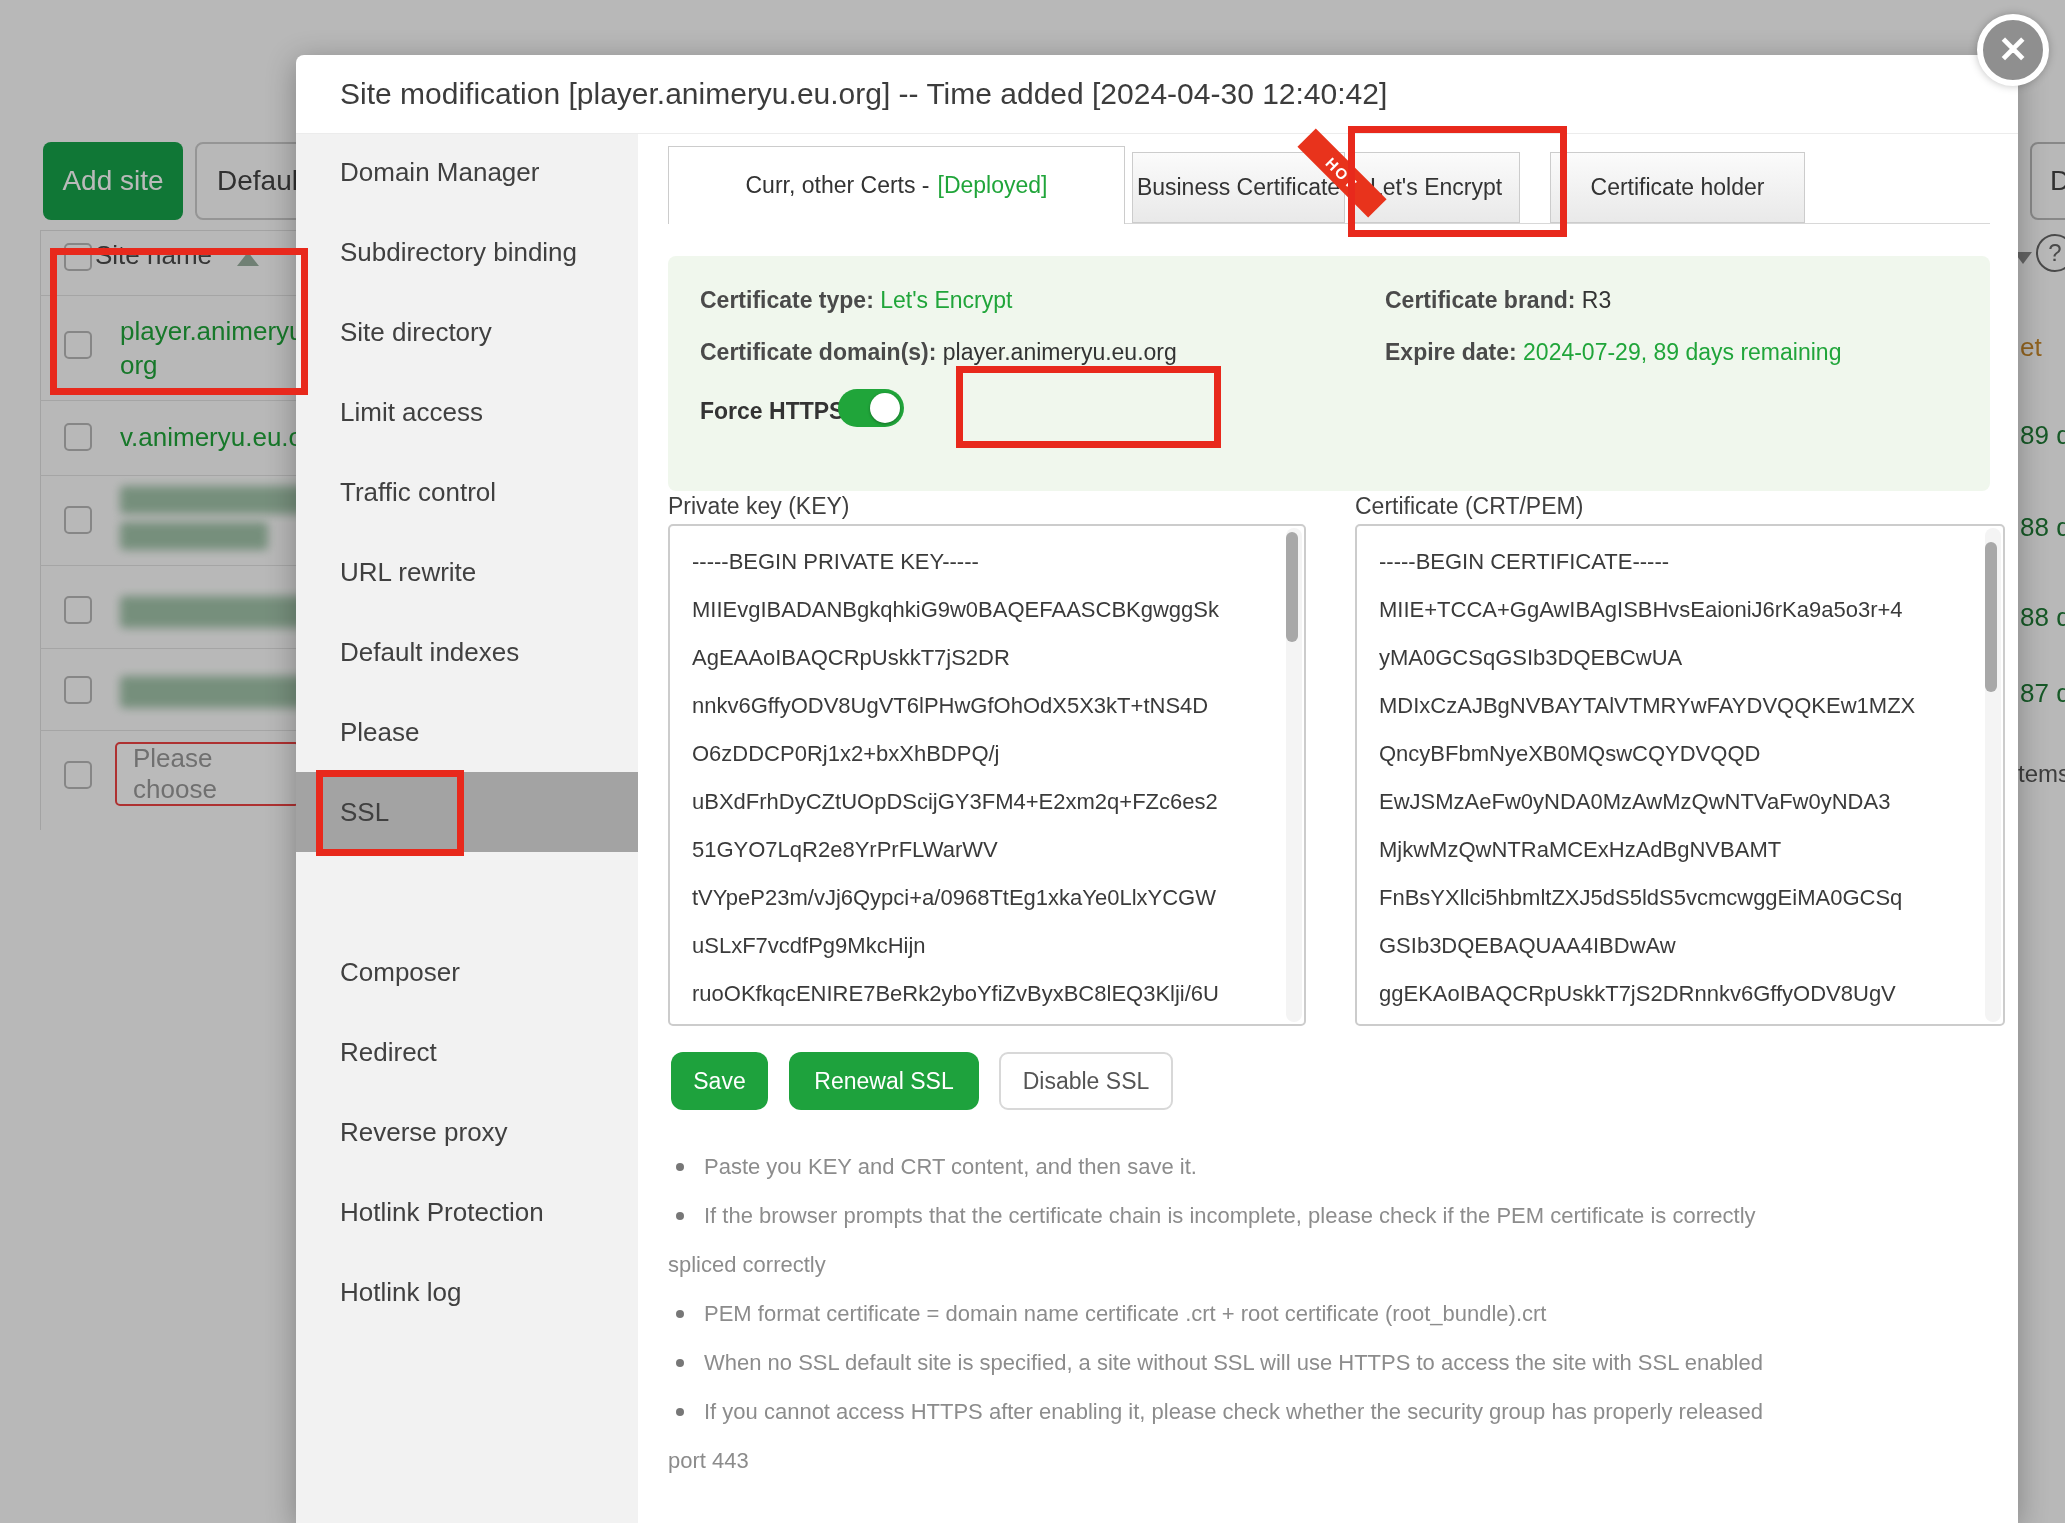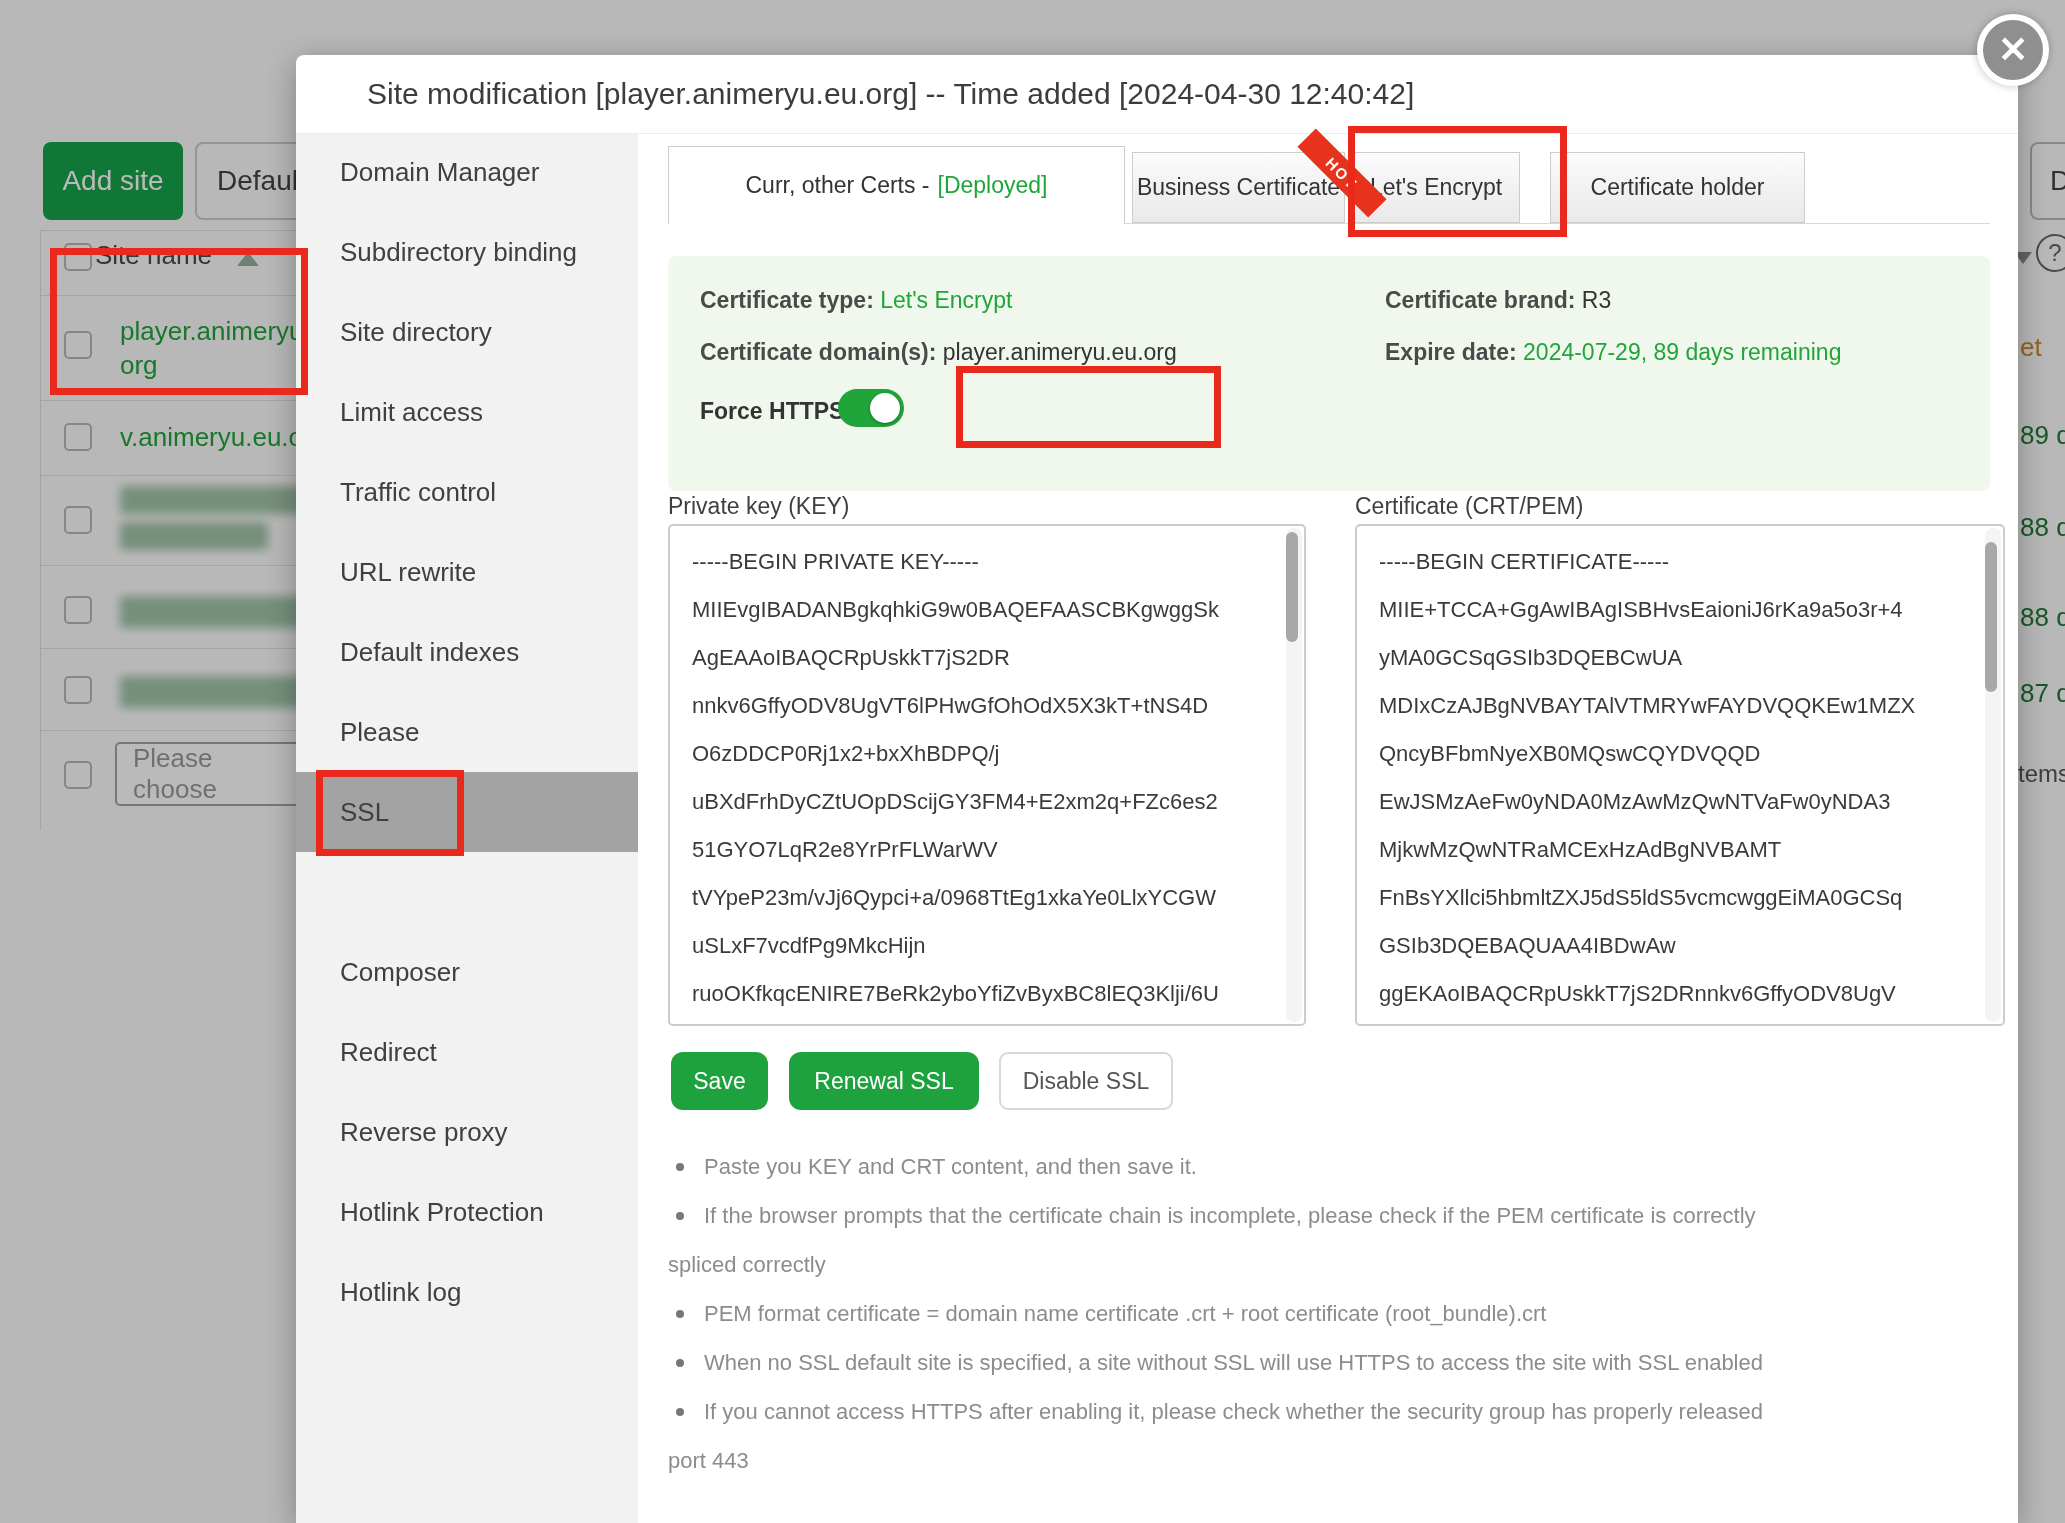--- a/index.html
+++ b/index.html
@@ -17,37 +17,37 @@
   #bg-addsite { position:absolute; left:43px; top:142px; width:140px; height:78px; background:#17a34a; color:#fff; font-size:28px; border:none; border-radius:8px; display:flex; align-items:center; justify-content:center; }
   #bg-default { position:absolute; left:195px; top:142px; width:150px; height:78px; background:#fdfdfd; color:#444; font-size:28px; border:2px solid #ccc; border-radius:8px; display:flex; align-items:center; justify-content:flex-start; padding-left:20px; }
 
   #bg-table { position:absolute; left:40px; top:230px; width:256px; height:600px; border-left:1px solid #e0e0e0; border-top:1px solid #e0e0e0; }
   .bg-hline { position:absolute; left:40px; width:256px; height:1px; background:#e3e3e3; }
   .bg-checkbox { position:absolute; width:28px; height:28px; border:2px solid #b8b8b8; border-radius:5px; background:#fdfdfd; }
   #bg-header-label { position:absolute; left:95px; top:240px; font-size:26px; color:#4a4a4a; }
   .sort-caret-up { position:absolute; left:237px; top:252px; width:0; height:0; border-left:11px solid transparent; border-right:11px solid transparent; border-bottom:14px solid #9ab0a0; }
   .bg-link { position:absolute; color:#20a53a; font-size:26px; white-space:nowrap; }
   .bg-blur { position:absolute; background:#8cb796; opacity:.8; filter:blur(5px); border-radius:4px; }
-  #bg-select { position:absolute; left:115px; top:742px; width:185px; height:64px; border:2px solid #a3a3a3; border-radius:5px; background:#fff; color:#9a9a9a; font-size:26px; display:flex; align-items:center; padding-left:16px; }
+  #bg-select { position:absolute; left:115px; top:742px; width:185px; height:64px; border:2px solid #ef4444; border-radius:5px; background:#fff; color:#9a9a9a; font-size:26px; display:flex; align-items:center; padding-left:16px; }
 
   
   #bg-right-btn { position:absolute; left:2030px; top:142px; width:60px; height:78px; border:2px solid #bbb; border-radius:8px; background:#fdfdfd; color:#444; font-size:28px; display:flex; align-items:center; justify-content:flex-start; padding-left:18px; }
   .sort-caret-down { position:absolute; left:2014px; top:252px; width:0; height:0; border-left:9px solid transparent; border-right:9px solid transparent; border-top:12px solid #8a8a8a; }
   #bg-help { position:absolute; left:2036px; top:234px; width:38px; height:38px; border:2px solid #666; border-radius:50%; color:#666; font-size:24px; display:flex; align-items:center; justify-content:center; }
   .bg-rcell { position:absolute; left:2020px; font-size:26px; white-space:nowrap; }
   .tone-green { color:#1f7a36; }
   .tone-orange { color:#c98a2d; }
   #bg-pagination { position:absolute; left:2018px; top:760px; font-size:24px; color:#555; white-space:nowrap; }
 
   
   #dim-overlay { position:absolute; inset:0; z-index:2; background:rgba(0,0,0,0.27); }
 
   
   #modal { position:absolute; left:296px; top:55px; width:1722px; height:1468px; z-index:3; background:#fff; border-radius:8px 8px 0 0; box-shadow:0 6px 30px rgba(0,0,0,.3); }
-  #modal-title { position:absolute; left:44px; top:0; height:78px; display:flex; align-items:center; font-size:30px; color:#3c3c3c; white-space:nowrap;margin-left:27px; }
+  #modal-title { position:absolute; left:44px; top:0; height:78px; display:flex; align-items:center; font-size:30px; color:#3c3c3c; white-space:nowrap; }
   #modal-titlebar-line { position:absolute; left:0; top:78px; width:1722px; height:1px; background:#ececec; }
 
   #modal-sidebar { position:absolute; left:0; top:79px; width:342px; height:1389px; background:#f2f2f2; }
   .side-item { position:absolute; left:0; width:342px; height:80px; line-height:80px; padding-left:44px; font-size:26px; color:#404040; cursor:pointer; white-space:nowrap; }
   .side-item.active { background:#a3a3a3; }
 
   #modal-content { position:absolute; left:342px; top:79px; width:1380px; height:1389px; background:#fff; }
 
   
   .cert-tab { position:absolute; display:flex; align-items:center; justify-content:center; font-size:23px; color:#333; border:1px solid #ccc; white-space:nowrap; cursor:pointer; }

